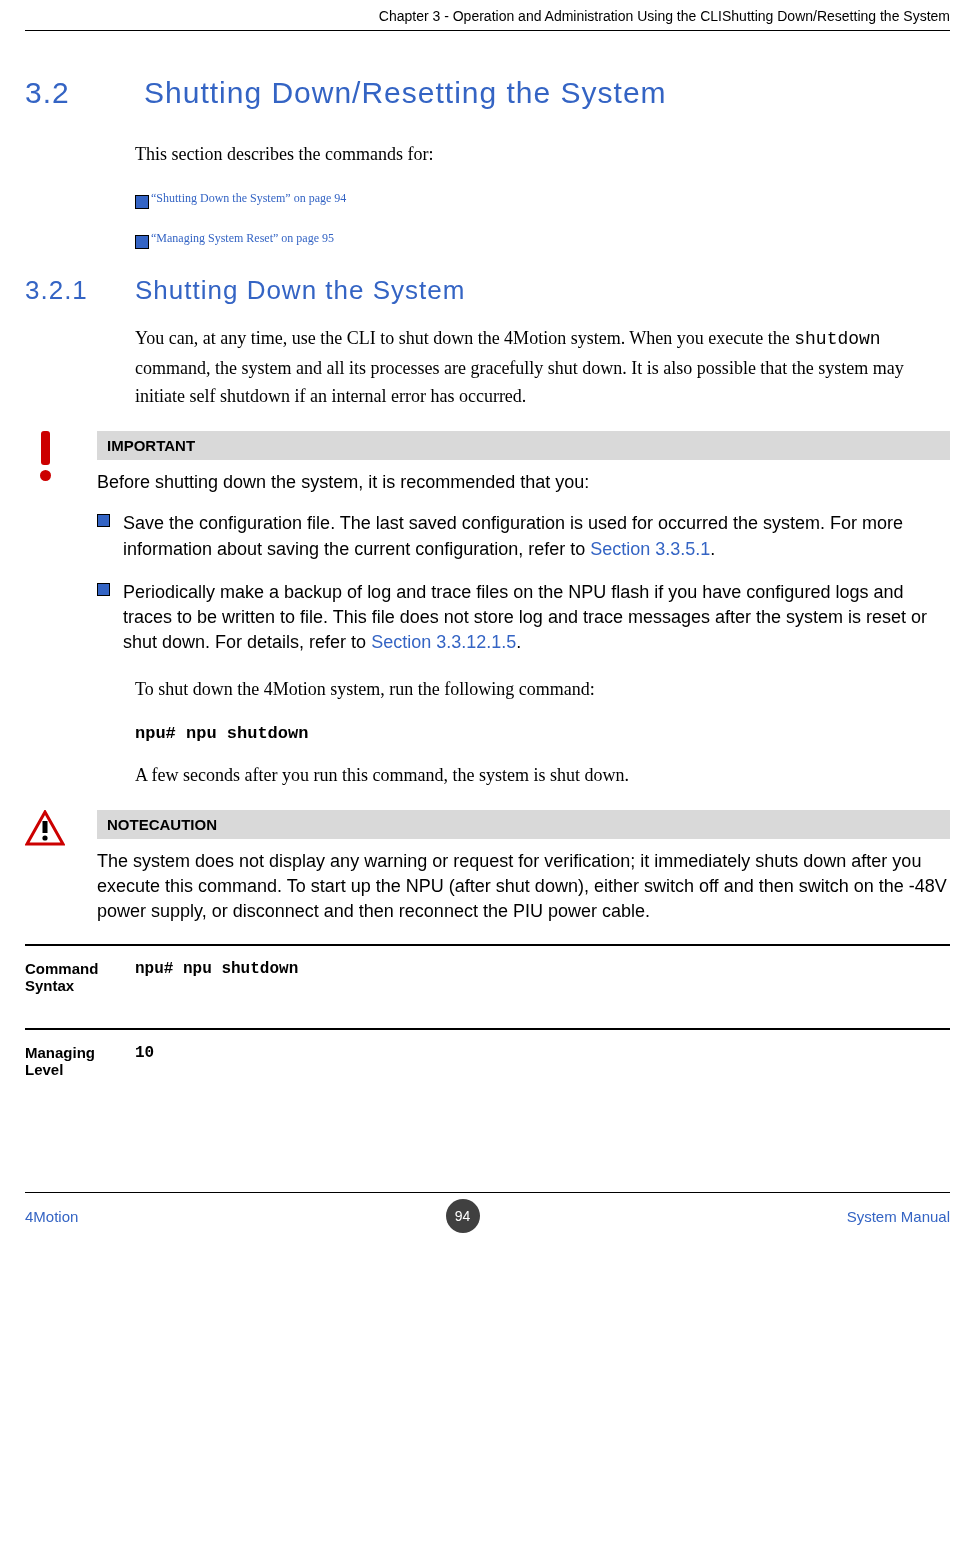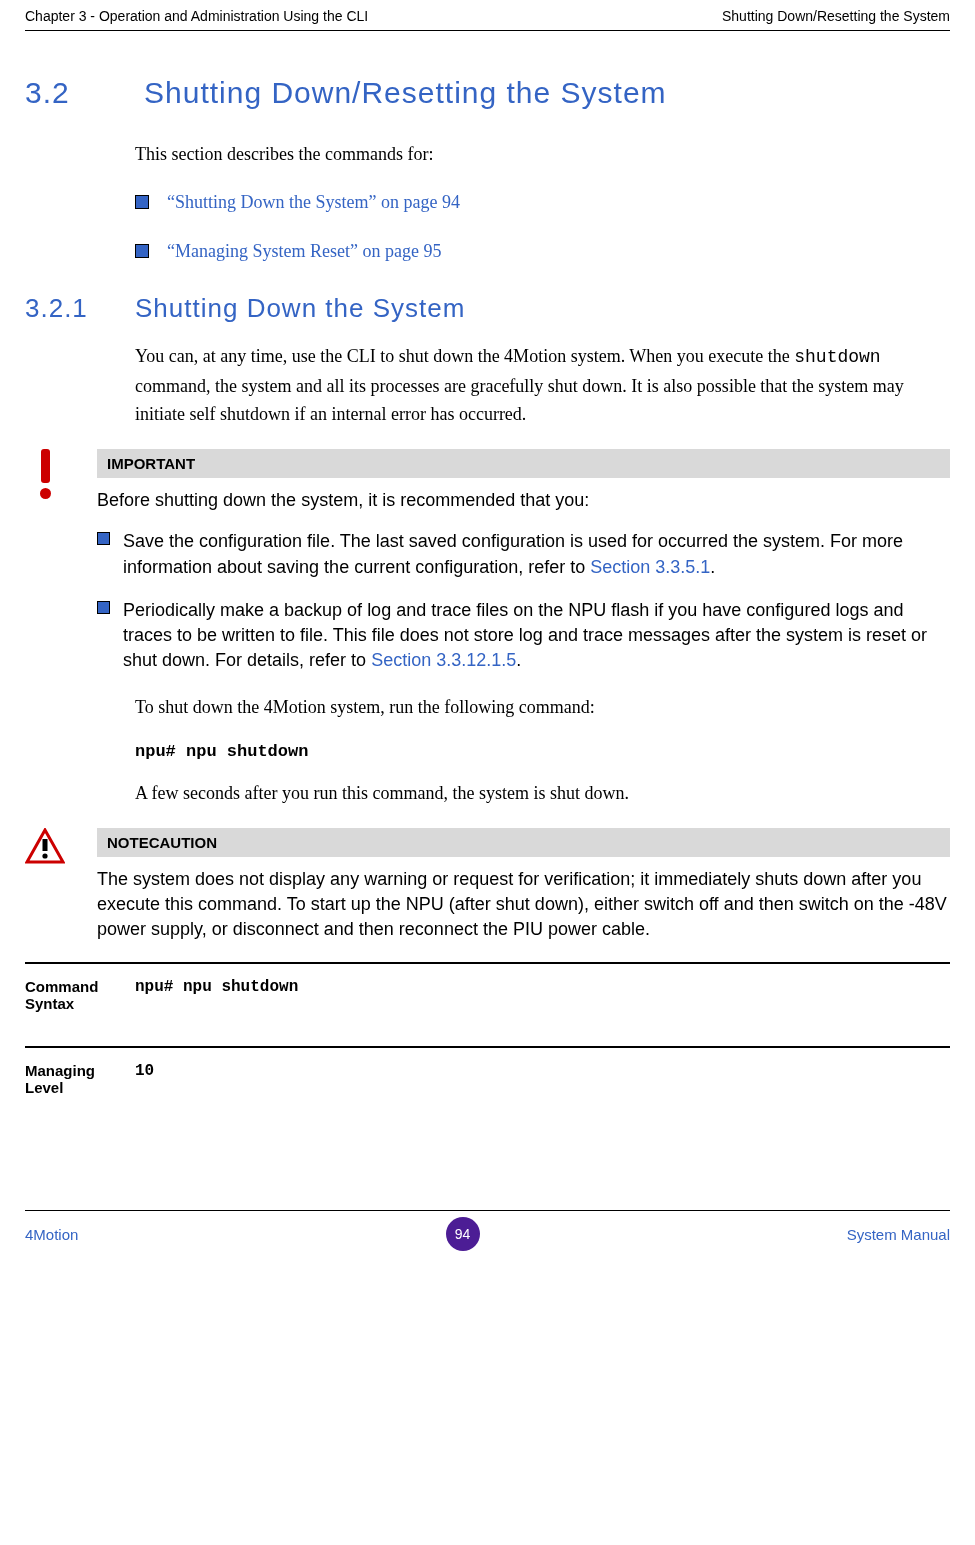--- a/index.html
+++ b/index.html
@@ -9,21 +9,21 @@
     color: #000;
     background: #fff;
     width: 975px;
   }
   .page {
     padding: 0 25px;
     box-sizing: border-box;
   }
   .header {
     display: flex;
-    justify-content: space-between;
+    justify-content: flex-end;
     font-family: Arial, Helvetica, sans-serif;
     font-size: 14px;
     color: #000;
     padding: 8px 0 6px 0;
     border-bottom: 1px solid #000;
   }
   .section-heading {
     display: flex;
     color: #3464c4;
     font-family: Verdana, Geneva, sans-serif;
@@ -56,22 +56,22 @@
     line-height: 1.6;
     margin-bottom: 20px;
   }
   .bullet-list {
     margin-left: 110px;
     list-style: none;
     padding: 0;
   }
   .bullet-list li {
     position: relative;
-    padding-left: 32px;
-    font-size: 18px;
+    padding-left: 16px;
+    font-size: 12px;
     line-height: 1.5;
     margin-bottom: 22px;
   }
   .bullet-list li::before {
     content: '';
     position: absolute;
     left: 0;
     top: 6px;
     width: 12px;
     height: 12px;
@@ -195,21 +195,21 @@
     justify-content: space-between;
     align-items: center;
     font-family: Arial, Helvetica, sans-serif;
     font-size: 15px;
     color: #3464c4;
     border-top: 1px solid #000;
     padding-top: 6px;
     margin-top: 80px;
   }
   .page-num {
-    background: #4c1d95;
+    background: #404040;
     color: #fff;
     width: 34px;
     height: 34px;
     border-radius: 50%;
     display: flex;
     align-items: center;
     justify-content: center;
     font-weight: normal;
     font-size: 14px;
   }

